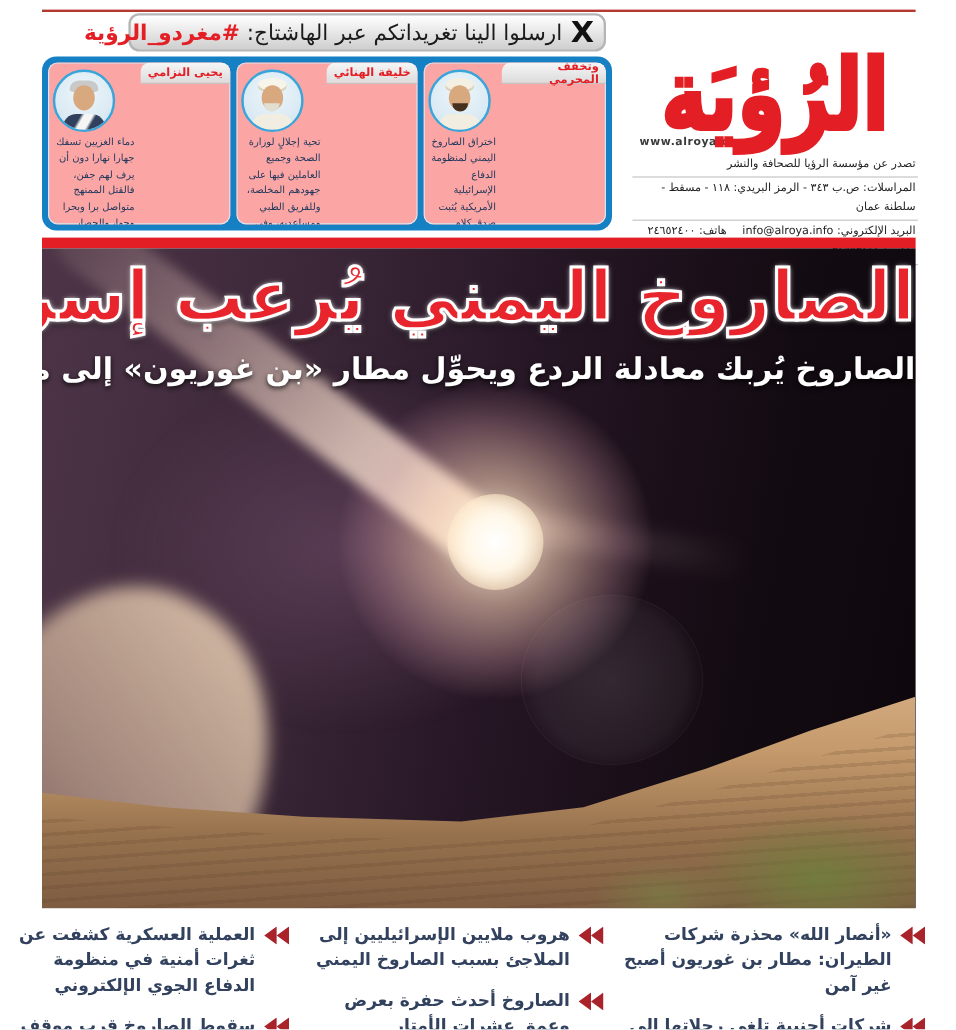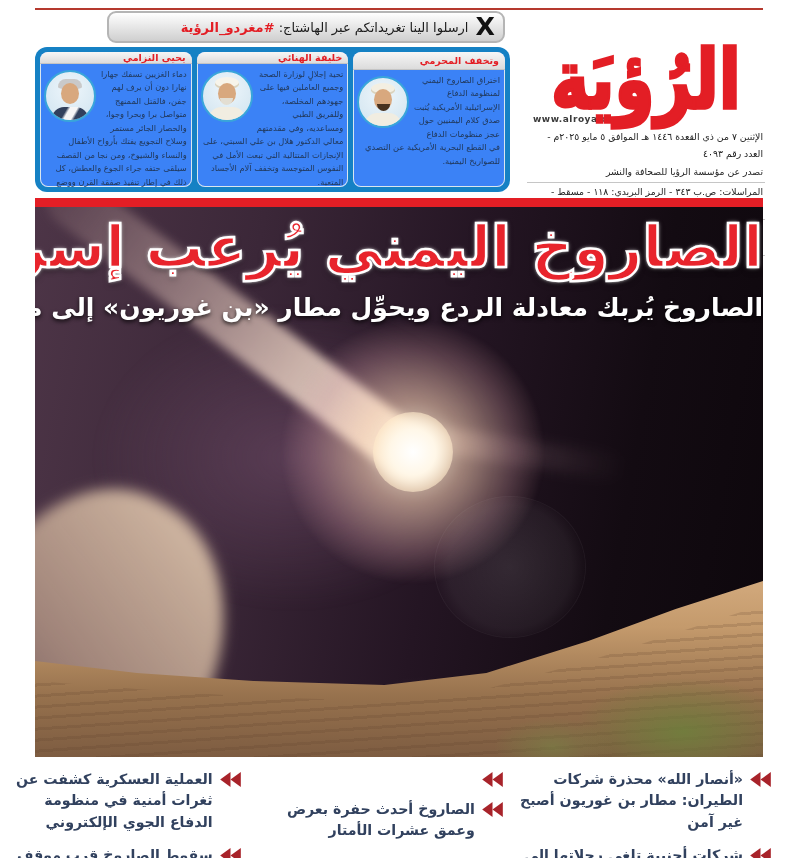--- a/index.html
+++ b/index.html
@@ -23,28 +23,28 @@
   .mast-info .rule-bottom{border-bottom:1px solid #c6c6c6;}
   .contact-row span{display:inline-block;margin-left:10px;}
 
   
   .hashtag-bar{position:absolute;right:292px;top:11px;width:398px;height:32px;
                background:linear-gradient(#ffffff,#e9e9e9 45%,#cfcfcf);
                border:2px solid #b5b5b5;border-radius:9px;box-sizing:border-box;
                display:flex;align-items:center;gap:8px;padding:0 8px;direction:rtl;}
   .x-logo{font-weight:900;font-size:24px;color:#111;line-height:1;flex:0 0 auto;
           font-family:"DejaVu Sans",sans-serif;transform:scaleX(1.05);}
-  .hashtag-text{font-size:13px;color:#1b1b1b;white-space:nowrap;}
+  .hashtag-text{font-size:18px;color:#1b1b1b;white-space:nowrap;}
   .hashtag-text b{color:#e31e25;font-weight:bold;}
 
   
   .colbox-wrap{position:absolute;right:287px;top:47px;width:475px;height:145px;
                background:#1581c4;border-radius:12px;box-sizing:border-box;
                padding:5px;display:flex;gap:5px;direction:rtl;}
-  .colbox{flex:1 1 0;background:#3b82f6;border-radius:8px;overflow:hidden;display:flex;flex-direction:column;
+  .colbox{flex:1 1 0;background:#fca5a5;border-radius:8px;overflow:hidden;display:flex;
           box-shadow:inset 0 0 0 1px #d9e6ef;}
   .colbox-head{height:17px;background:linear-gradient(#f6f6f6,#dcdcdc);
                border-bottom:1px solid #c4c4c4;display:flex;align-items:center;
                padding:0 6px;border-radius:8px 8px 0 0;}
   .colbox-name{color:#e31e25;font-weight:bold;font-size:9.5px;}
   .colbox-body{flex:1;padding:4px 5px 3px 4px;font-size:8.3px;line-height:1.62;color:#21395c;
                text-align:right;font-weight:500;}
   .avatar{float:left;width:48px;height:48px;border-radius:50%;border:2px solid #39a5da;
           background:radial-gradient(circle at 50% 35%,#eef6fb,#cfe3ef);position:relative;
           overflow:hidden;margin:2px 4px 2px 0;}
@@ -125,21 +125,20 @@
 <body>
 
 <div id="page">
 
   <div class="top-rule"></div>
 
   <div class="masthead">
     <div class="logo">الرُؤيَة</div>
     <div class="website">www.alroya.om</div>
     <div class="mast-info">
-      <div class="row">الإثنين ٧ من ذي القعدة ١٤٤٦ هـ الموافق ٥ مايو ٢٠٢٥م - العدد رقم ٤٠٩٣</div>
       <div class="row">تصدر عن مؤسسة الرؤيا للصحافة والنشر</div>
       <div class="row rule-top">المراسلات: ص.ب ٣٤٣ - الرمز البريدي: ١١٨ - مسقط - سلطنة عمان</div>
       <div class="row rule-top rule-bottom contact-row">
         <span>البريد الإلكتروني: info@alroya.info</span>
         <span>هاتف: ٢٤٦٥٢٤٠٠</span>
         <span>فاكس: ٢٤٦٥٢٤٤٤</span>
       </div>
     </div>
   </div>
 
@@ -235,20 +234,21 @@
         <span class="news-text">شركات أجنبية تلغي رحلاتها إلى إسرائيل</span>
       </div>
     </div>
 
     <div class="news-col c2">
       <div class="news-item">
         <svg class="arrow" width="21" height="15" viewBox="0 0 22 16">
             <path d="M22 0 L11 8 L22 16 Z" fill="#a8232a"></path>
             <path d="M11 0 L0 8 L11 16 Z" fill="#a8232a"></path>
           </svg>
+        <span class="news-text">هروب ملايين الإسرائيليين إلى الملاجئ بسبب الصاروخ اليمني</span>
       </div>
       <div class="news-item">
         <svg class="arrow" width="21" height="15" viewBox="0 0 22 16">
             <path d="M22 0 L11 8 L22 16 Z" fill="#a8232a"></path>
             <path d="M11 0 L0 8 L11 16 Z" fill="#a8232a"></path>
           </svg>
         <span class="news-text">الصاروخ أحدث حفرة بعرض وعمق عشرات الأمتار</span>
       </div>
     </div>
 

